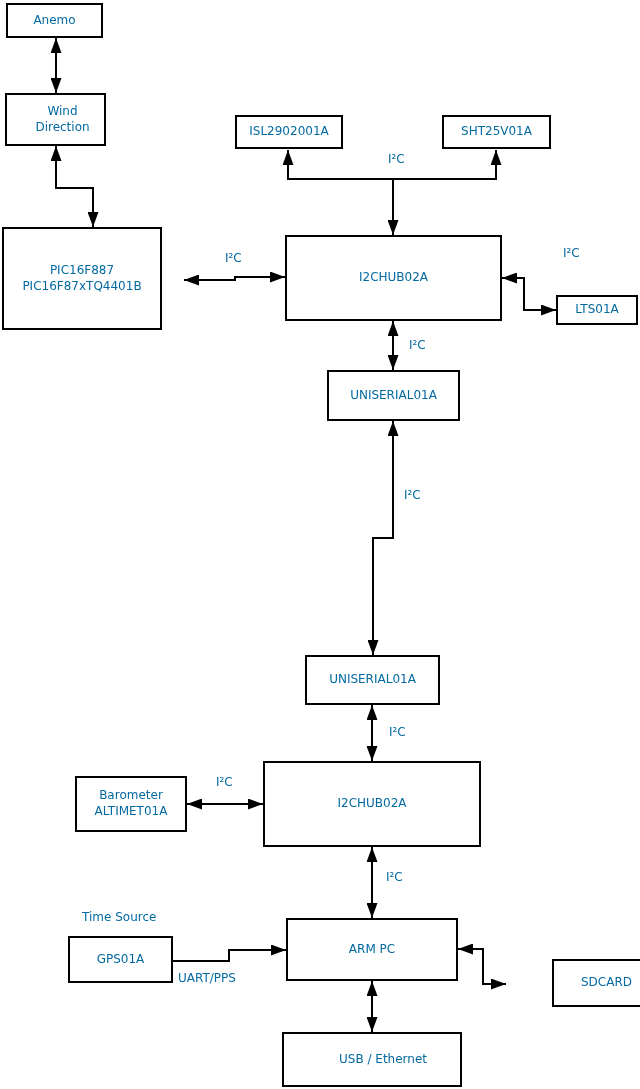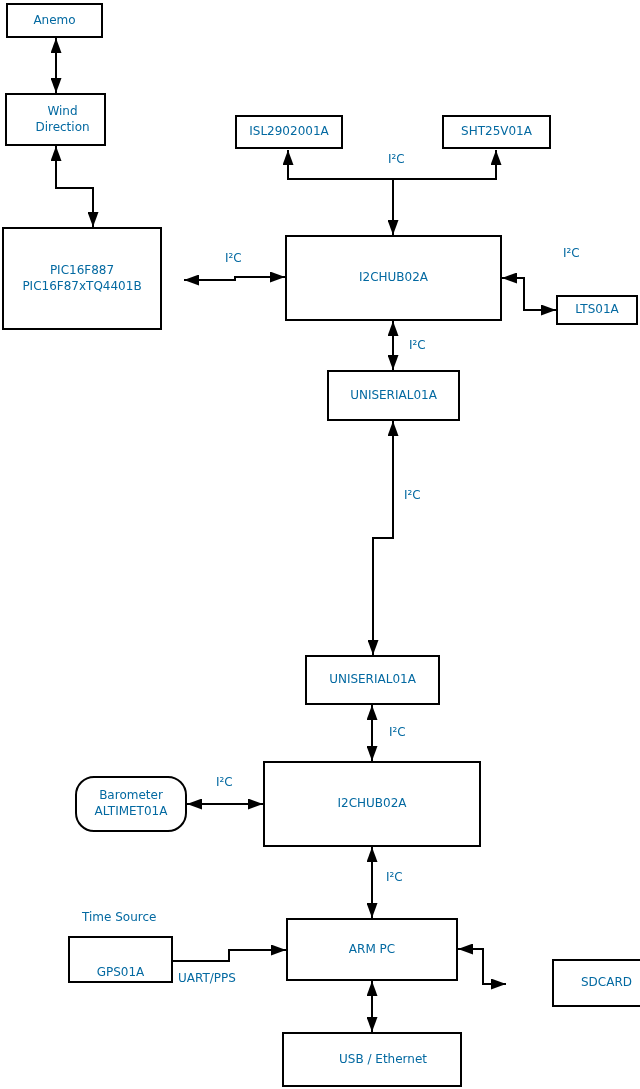--- a/index.html
+++ b/index.html
@@ -107,30 +107,30 @@
   </div>
 
   <div class="node" style="left:327px; top:370px;  width:133px; height:51px;">
     <span class="node-label">UNISERIAL01A</span>
   </div>
 
   <div class="node" style="left:305px; top:655px;  width:135px; height:50px;">
     <span class="node-label">UNISERIAL01A</span>
   </div>
 
-  <div class="node" style="left:75px;  top:776px;  width:112px; height:56px;border-radius:19px;">
+  <div class="node" style="left:75px;  top:776px;  width:112px; height:56px;">
     <span class="node-label">Barometer
 ALTIMET01A</span>
   </div>
 
   <div class="node" style="left:263px; top:761px;  width:218px; height:86px;">
     <span class="node-label">I2CHUB02A</span>
   </div>
 
-  <div class="node" style="left:68px;  top:936px;  width:105px; height:47px;align-items:flex-end;">
+  <div class="node" style="left:68px;  top:936px;  width:105px; height:47px;">
     <span class="node-label">GPS01A</span>
   </div>
 
   <div class="node" style="left:286px; top:918px;  width:172px; height:63px;">
     <span class="node-label">ARM PC</span>
   </div>
 
   <div class="node" style="left:506px; top:959px;  width:109px; height:48px;margin-left:46px;">
     <span class="node-label">SDCARD</span>
   </div>

